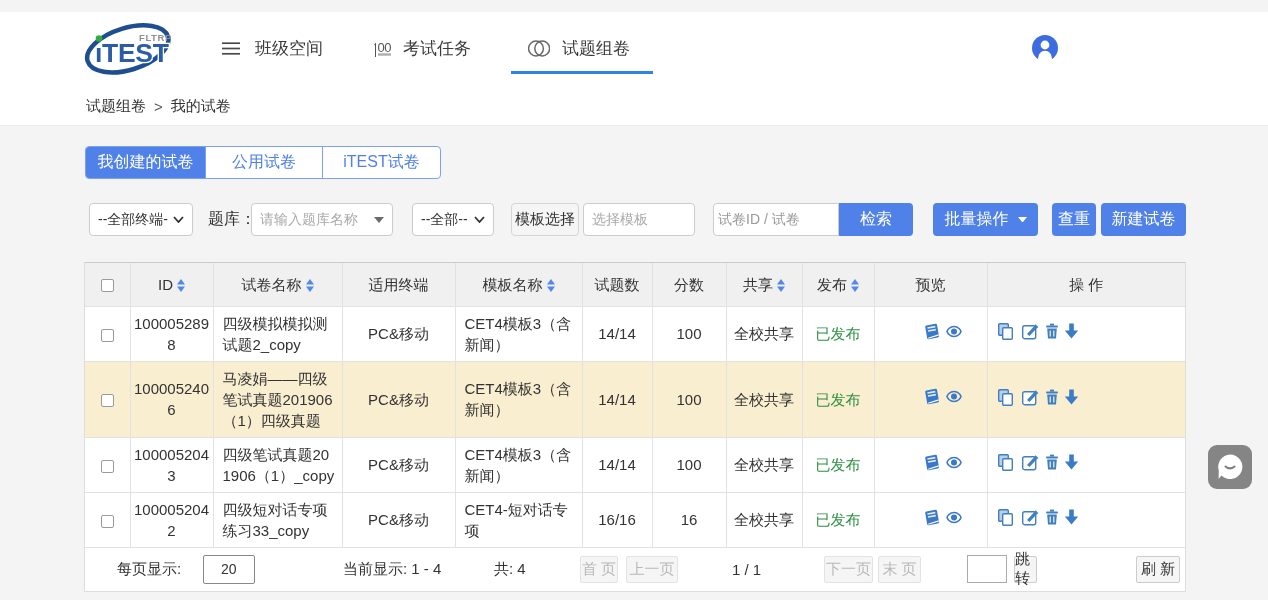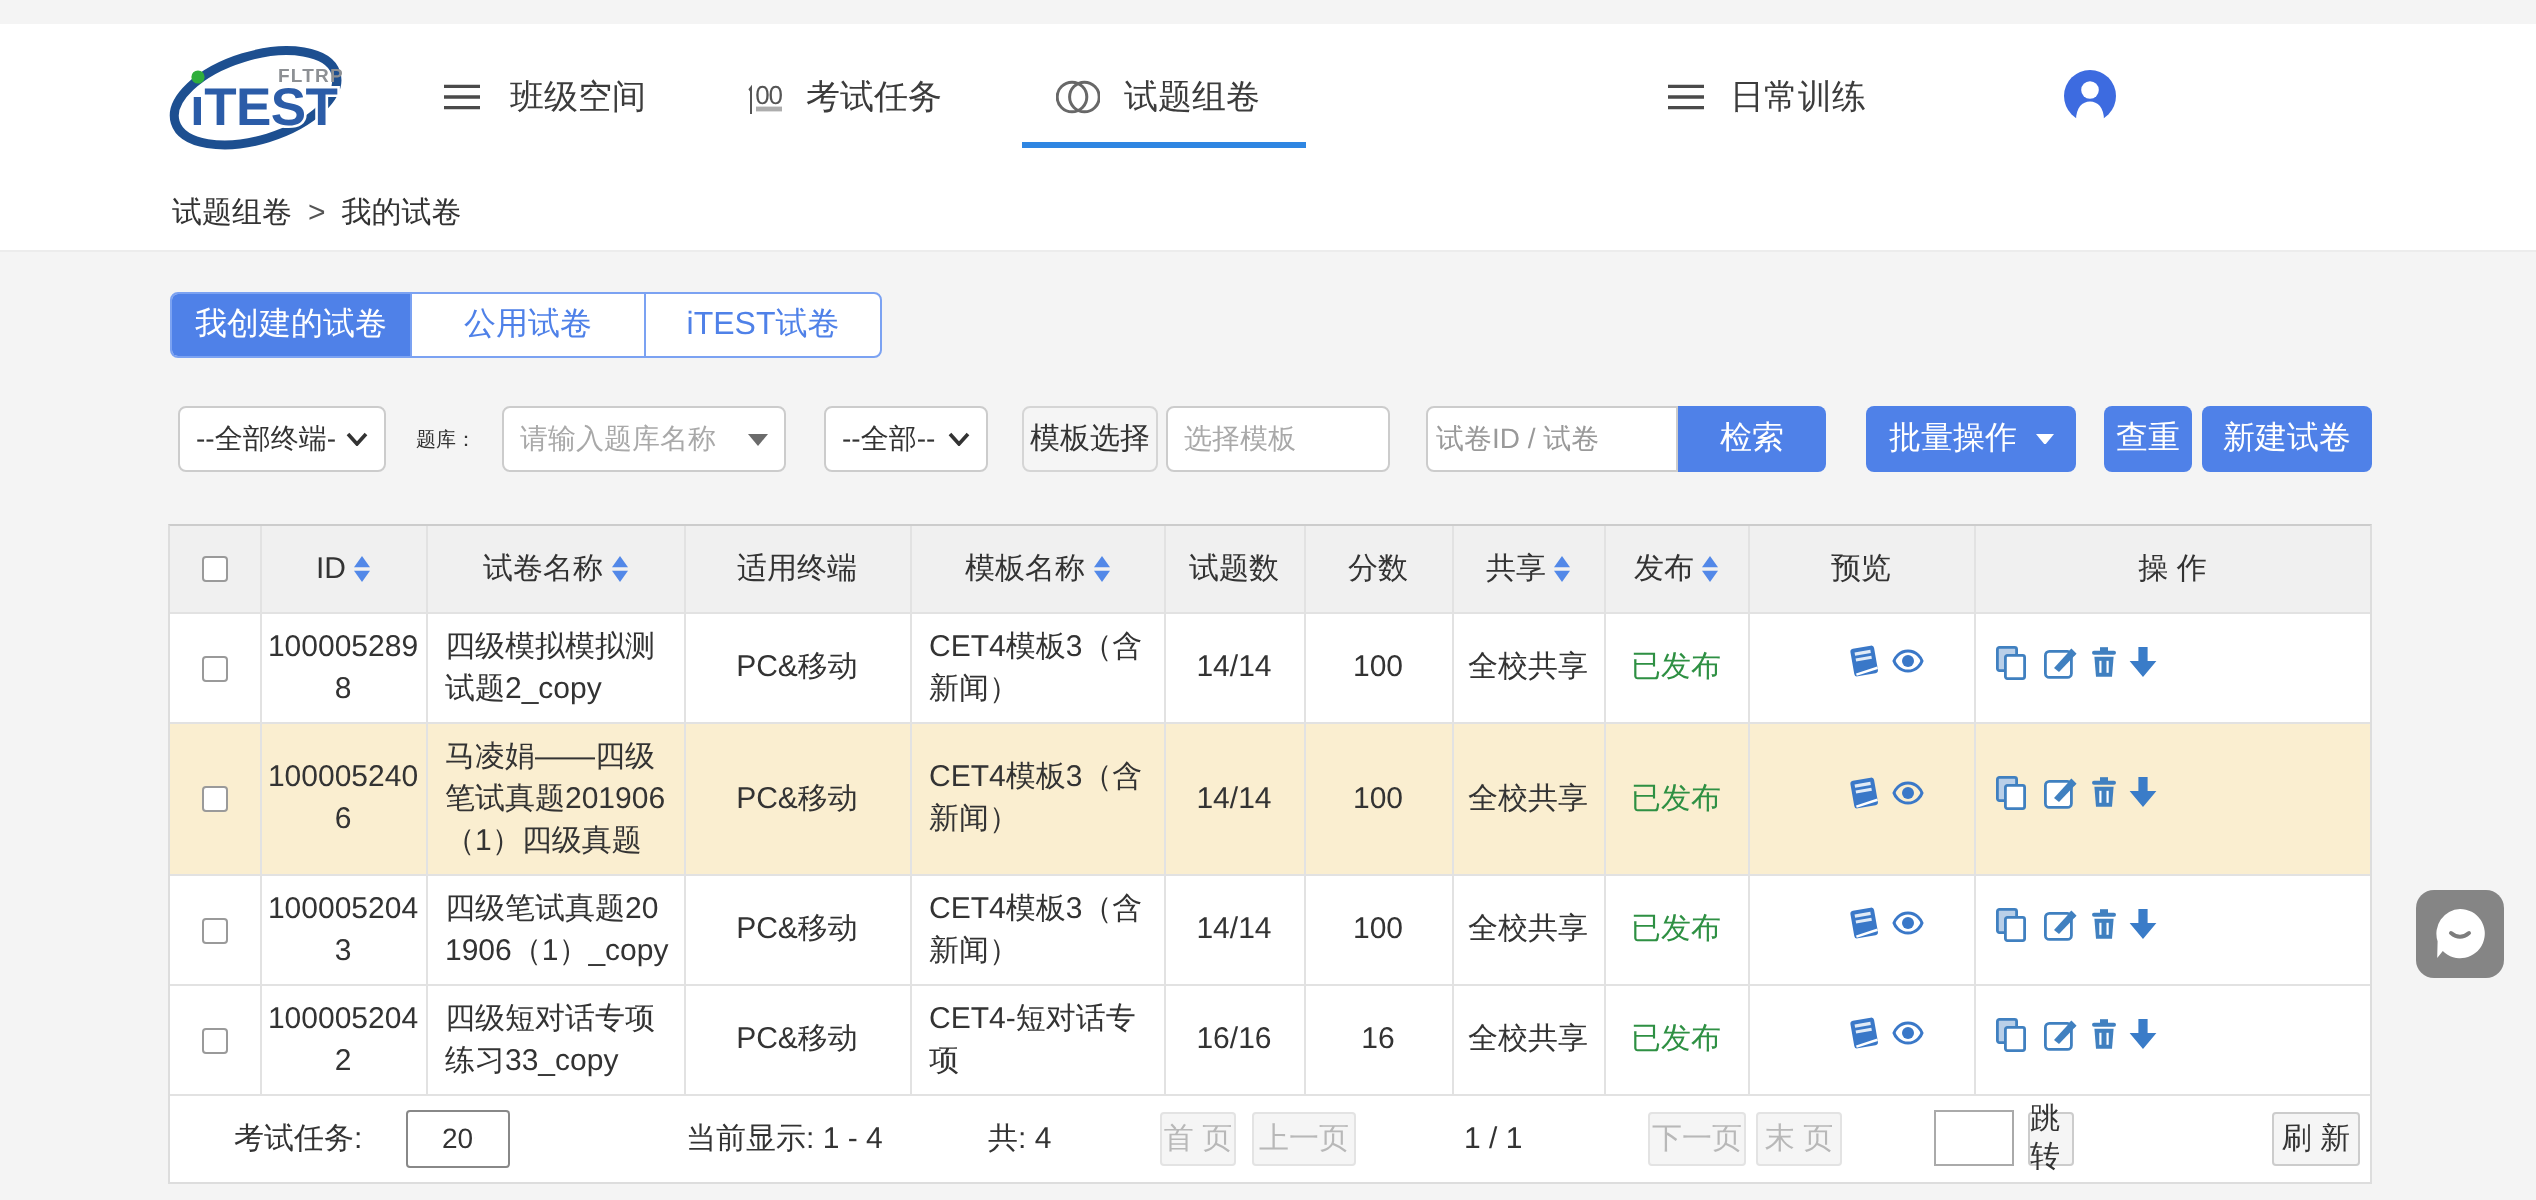--- a/index.html
+++ b/index.html
@@ -16,21 +16,21 @@
 
 .crumb{position:absolute;left:0;top:87px;width:1268px;height:39px;background:#fff;border-bottom:1px solid #ececec;display:flex;align-items:center;padding-left:86px;font-size:15px;color:#333}
 .crumb .sep{margin:0 8px;color:#555}
 
 .tabs{position:absolute;left:85px;top:146px;height:33px;display:flex;border:1px solid #7ba2f2;border-radius:4px;background:#fff;overflow:hidden}
 .tab{height:31px;display:flex;align-items:center;justify-content:center;font-size:16px;color:#4f81e8;border-right:1px solid #7ba2f2}
 .tab:last-child{border-right:none}
 .tab.active{background:#4f81e8;color:#fff}
 
 .fctl{position:absolute;top:203px;height:33px;background:#fff;border:1px solid #ccc;border-radius:4px;font-size:14px;display:flex;align-items:center}
-.flabel{position:absolute;top:203px;height:33px;display:flex;align-items:center;font-size:10px;color:#333}
+.flabel{position:absolute;top:203px;height:33px;display:flex;align-items:center;font-size:16px;color:#333}
 .ph{color:#a9a9a9}
 .chev{margin-left:auto}
 .btn{position:absolute;top:203px;height:33px;display:flex;align-items:center;justify-content:center;font-size:16px;border-radius:4px}
 .btn.blue{background:#4f81e8;color:#fff}
 .btn.gray{background:#f5f5f5;border:1px solid #d5d5d5;color:#333;font-size:15px}
 
 .tblwrap{position:absolute;left:84px;top:262px;width:1102px;background:#fff;border:1px solid #ddd;border-top:1px solid #ccc}
 table{border-collapse:collapse;width:1100px;table-layout:fixed}
 th,td{border:1px solid #e2e2e2;font-size:15px;text-align:center;padding:6px 0;line-height:21px}
 th{background:#f0f0f0;font-weight:normal;height:43px;color:#333}
@@ -80,30 +80,20 @@
       </svg>
     <span style="margin-left:11px">考试任务</span>
   </div>
   <div class="nav-item" style="left:528px">
     <svg width="22" height="19" viewBox="0 0 22 19">
         <circle cx="8" cy="9.5" r="7.4" fill="none" stroke="#686868" stroke-width="1.5"></circle>
         <circle cx="14.2" cy="9.5" r="7.4" fill="none" stroke="#686868" stroke-width="1.5"></circle>
       </svg>
     <span style="margin-left:12px">试题组卷</span>
   </div>
-  <div class="nav-item" style="left:834px">
-    <svg width="18" height="13" viewBox="0 0 18 13">
-        <g stroke="#4a4a4a" stroke-width="1.7">
-          <line x1="0" y1="1.2" x2="18" y2="1.2"></line>
-          <line x1="0" y1="6.5" x2="18" y2="6.5"></line>
-          <line x1="0" y1="11.8" x2="18" y2="11.8"></line>
-        </g>
-      </svg>
-    <span style="margin-left:13px">日常训练</span>
-  </div>
   <div class="nav-underline"></div>
   <svg class="avatar" viewBox="0 0 26 26">
       <circle cx="13" cy="13" r="13" fill="#3d6be0"></circle>
       <circle cx="13" cy="10" r="4.4" fill="#fff"></circle>
       <path d="M6 25.2 C6 18.8 9.2 15.8 13 15.8 C16.8 15.8 20 18.8 20 25.2 L18.5 26 L7.5 26 Z" fill="#fff"></path>
     </svg>
 </div>
 
 <div class="crumb">
     <span>试题组卷</span>
@@ -368,21 +358,21 @@
                 <line x1="7.8" y1="7.4" x2="7.8" y2="13.4" stroke="#fff" stroke-width="1.1"></line>
               </g>
               <g transform="translate(76,1)">
                 <path d="M5.2 0.5 h4.6 v7 h4.4 L7.5 15.5 L0.8 7.5 h4.4 Z" fill="#3a7cc8"></path>
               </g>
             </svg></td>
 </tr>
 </tbody>
     </table>
 <div class="pager">
-  <div class="ptext" style="left:32px">考试任务:</div>
+  <div class="ptext" style="left:32px">每页显示:</div>
   <div class="fctl" style="position:absolute;left:118px;top:7px;width:52px;height:29px;padding:0 17px;border-color:#888;border-radius:2px">20<svg class="chev" width="10" height="6" viewBox="0 0 10 6">
           <polyline points="1,0.5 5,5 9,0.5" fill="none" stroke="#222" stroke-width="1.6"></polyline>
         </svg></div>
   <div class="ptext" style="left:258px">当前显示: 1 - 4</div>
   <div class="ptext" style="left:409px">共: 4</div>
   <div class="pbtn dis" style="left:495px;width:38px">首 页</div>
   <div class="pbtn dis" style="left:541px;width:52px">上一页</div>
   <div class="ptext" style="left:647px">1 / 1</div>
   <div class="pbtn dis" style="left:739px;width:49px">下一页</div>
   <div class="pbtn dis" style="left:793px;width:43px">末 页</div>

